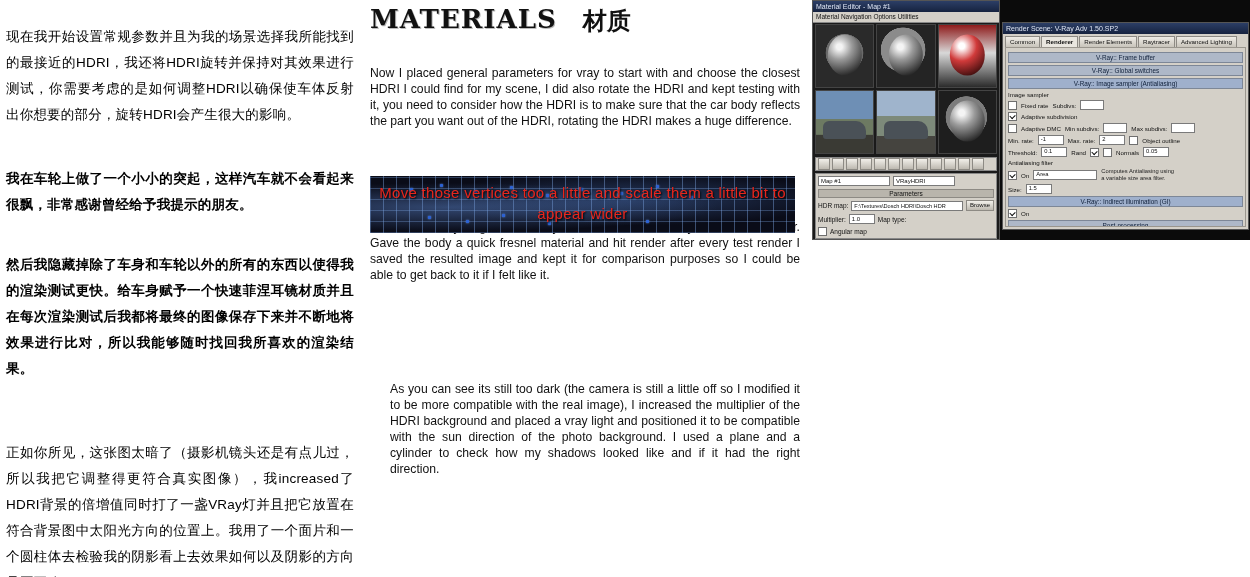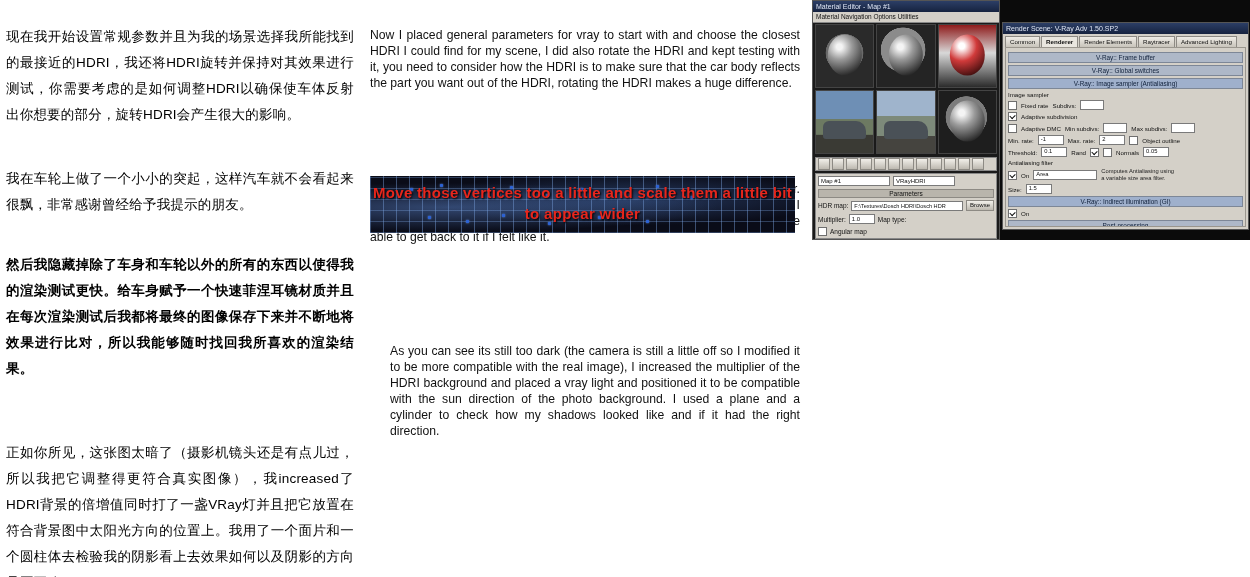--- a/index.html
+++ b/index.html
@@ -3,21 +3,21 @@
 <meta charset="utf-8">
 <style>
   html,body{margin:0;padding:0;background:#fff;}
   body{width:1250px;height:577px;overflow:hidden;font-family:"Liberation Sans",sans-serif;}
   .page{position:relative;width:1250px;height:577px;background:#ffffff;}
 
   
   .col-cn{position:absolute;left:0;top:0;width:366px;height:577px;padding:18px 12px 0 6px;box-sizing:border-box;}
   .cn-p{font-size:13.5px;line-height:26px;color:#000;text-align:justify;margin:0 0 34px 0;letter-spacing:0.2px;}
   .cn-p.p1{margin-top:6px;}
-  .cn-p.p2{margin-top:38px;}
+  .cn-p.p2{margin-top:38px;font-weight:bold;}
   .cn-p.p3{margin-top:26px;font-weight:bold;}
   .cn-p.p4{margin-top:58px;}
 
   
   .col-en{position:absolute;left:370px;top:0;width:440px;height:577px;box-sizing:border-box;padding:0 10px 0 0;}
   .mat-head{display:flex;align-items:flex-end;gap:26px;padding:4px 0 4px 0;}
   .mat-title{font-family:"DejaVu Serif",serif;font-weight:bold;font-size:26px;letter-spacing:1px;color:#111;
     text-shadow:1px 1px 0 #bbb;}
   .mat-title-cn{font-size:24px;color:#111;font-weight:bold;line-height:26px;}
   .en-p{font-size:12.2px;line-height:16px;color:#111;text-align:justify;margin:0;}
@@ -30,21 +30,21 @@
   .wire-wrap{position:absolute;left:370px;top:176px;width:425px;height:57px;background:#0a0c18;overflow:hidden;}
   .wire-grid{position:absolute;inset:0;
     background-image:
       repeating-linear-gradient(90deg, rgba(120,160,220,.45) 0 1px, transparent 1px 13px),
       repeating-linear-gradient(0deg, rgba(120,160,220,.35) 0 1px, transparent 1px 11px),
       radial-gradient(ellipse at 18% 55%, rgba(90,130,200,.5), transparent 55%),
       radial-gradient(ellipse at 62% 40%, rgba(70,110,180,.45), transparent 55%);
   }
   .wire-dots{position:absolute;inset:0;}
   .wire-dots i{position:absolute;width:3px;height:3px;background:#2b62d6;border-radius:1px;box-shadow:0 0 2px #6fa0ff;}
-  .wire-cap{position:absolute;left:0;top:6px;width:100%;text-align:center;color:#e8261c;font-weight:bold;
+  .wire-cap{position:absolute;left:0;top:6px;width:100%;text-align:center;color:#e8261c;font-weight:normal;
     font-size:15px;line-height:21px;text-shadow:1px 1px 2px #000;letter-spacing:.3px;}
 
   
   .col-right{position:absolute;left:812px;top:0;width:438px;height:577px;background:#fff;}
 
   .maxshot{position:absolute;left:0;top:0;width:438px;height:240px;background:#0b0b0b;overflow:hidden;}
 
   
   .mx-left{position:absolute;left:0;top:0;width:188px;height:240px;background:#1a1a1a;border:1px solid #555;box-sizing:border-box;}
   .mx-title{height:11px;background:linear-gradient(#2c3e66,#16233f);color:#dfe6f5;font-size:7px;line-height:11px;padding:0 3px;}
@@ -93,20 +93,24 @@
 <div class="page">
 
   <div class="col-cn">
     <p class="cn-p p1">现在我开始设置常规参数并且为我的场景选择我所能找到的最接近的HDRI，我还将HDRI旋转并保持对其效果进行测试，你需要考虑的是如何调整HDRI以确保使车体反射出你想要的部分，旋转HDRI会产生很大的影响。</p>
     <p class="cn-p p2">我在车轮上做了一个小小的突起，这样汽车就不会看起来很飘，非常感谢曾经给予我提示的朋友。</p>
     <p class="cn-p p3">然后我隐藏掉除了车身和车轮以外的所有的东西以使得我的渲染测试更快。给车身赋予一个快速菲涅耳镜材质并且在每次渲染测试后我都将最终的图像保存下来并不断地将效果进行比对，所以我能够随时找回我所喜欢的渲染结果。</p>
     <p class="cn-p p4">正如你所见，这张图太暗了（摄影机镜头还是有点儿过，所以我把它调整得更符合真实图像），我increased了HDRI背景的倍增值同时打了一盏VRay灯并且把它放置在符合背景图中太阳光方向的位置上。我用了一个面片和一个圆柱体去检验我的阴影看上去效果如何以及阴影的方向是否正确。</p>
   </div>
 
   <div class="col-en">
+    <div class="mat-head">
+      <span class="mat-title">MATERIALS</span>
+      <span class="mat-title-cn">材质</span>
+    </div>
     <p class="en-p e1">Now I placed general parameters for vray to start with and choose the closest HDRI I could find for my scene, I did also rotate the HDRI and kept testing with it, you need to consider how the HDRI is to make sure that the car body reflects the part you want out of the HDRI, rotating the HDRI makes a huge difference.</p>
     <div style="height:70px"></div>
     <p class="en-p e3">Then I hid everything but the body and wheels to make my test renders faster. Gave the body a quick fresnel material and hit render after every test render I saved the resulted image and kept it for comparison purposes so I could be able to get back to it if I felt like it.</p>
     <div style="height:62px"></div>
     <p class="en-p e4">As you can see its still too dark (the camera is still a little off so I modified it to be more compatible with the real image), I increased the multiplier of the HDRI background and placed a vray light and positioned it to be compatible with the sun direction of the photo background. I used a plane and a cylinder to check how my shadows looked like and if it had the right direction.</p>
   </div>
 
   <div class="wire-wrap">
     <div class="wire-grid"></div>
     <div class="wire-dots">

